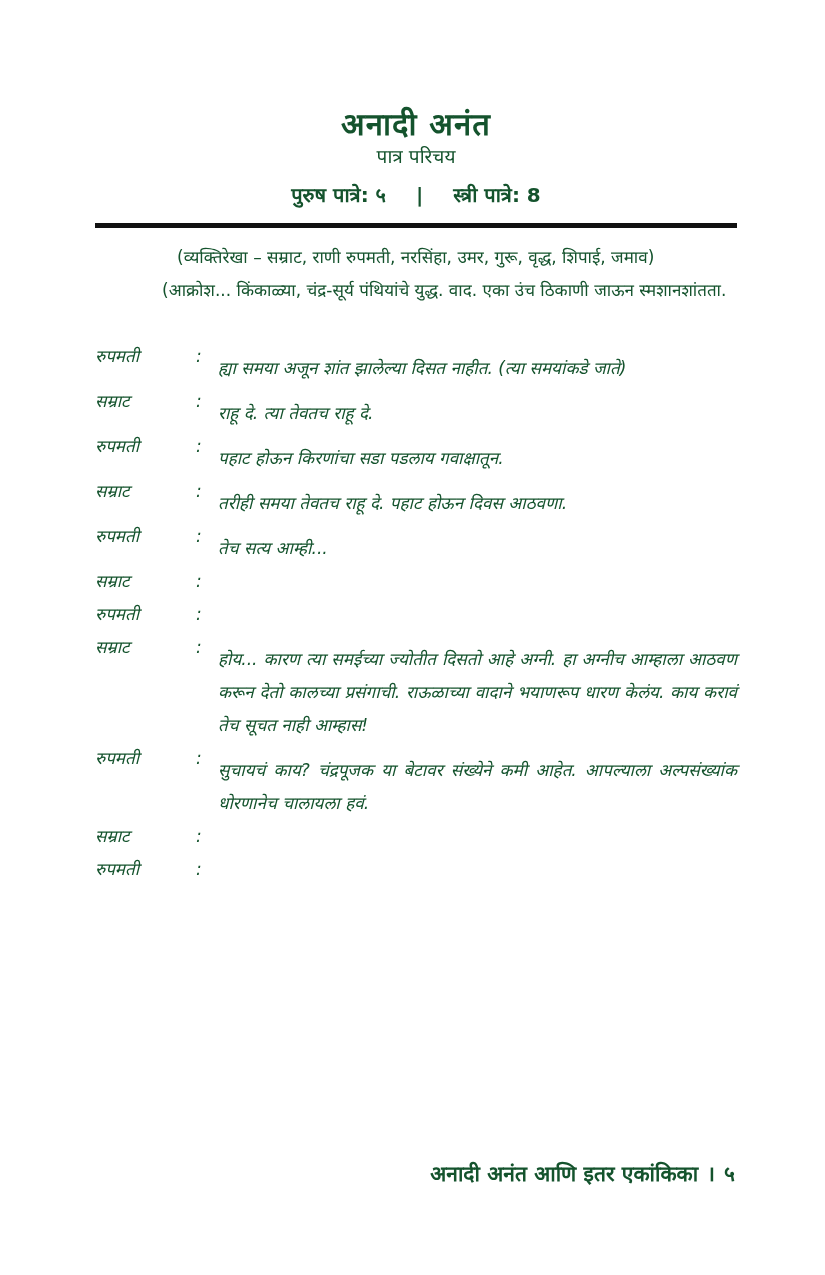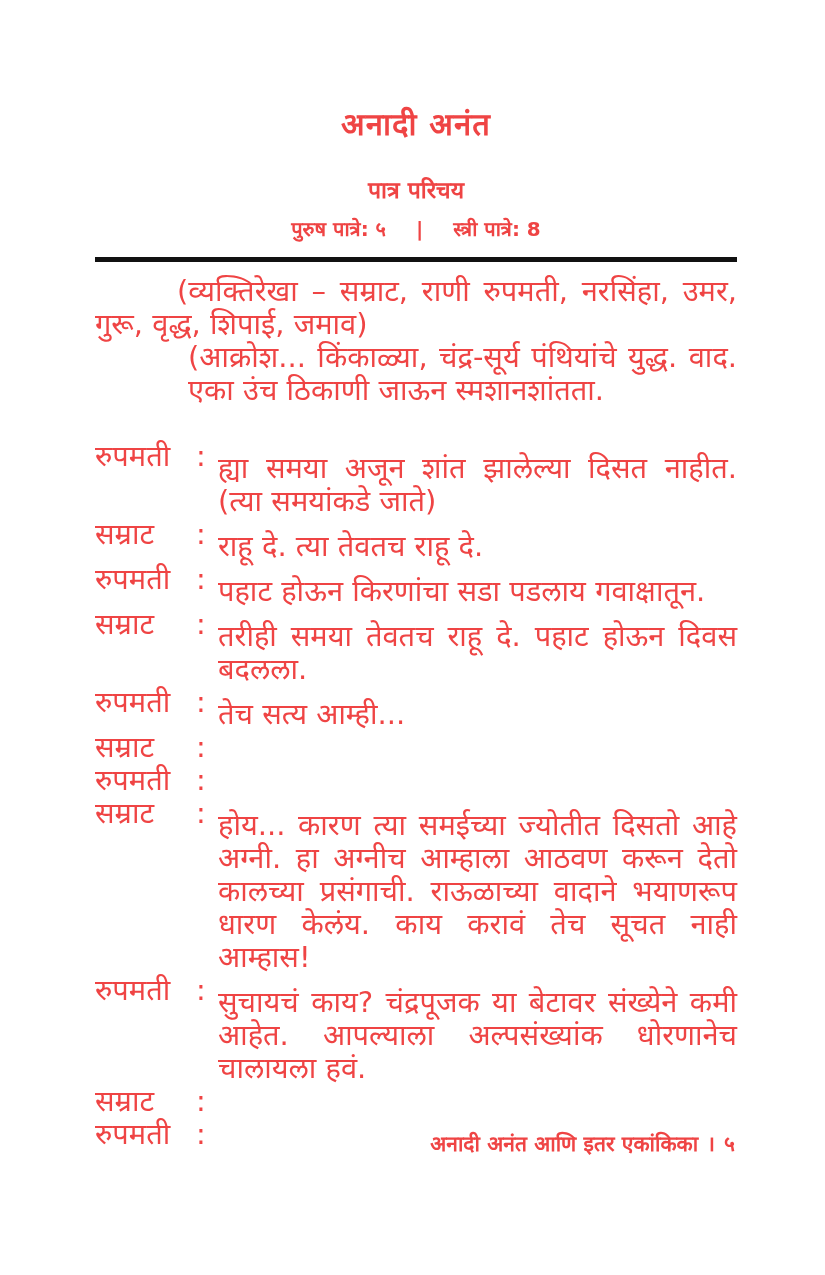--- a/index.html
+++ b/index.html
@@ -3,79 +3,79 @@
 <meta charset="utf-8">
 <title>अनादी अनंत</title>
 <style>
   * { margin: 0; padding: 0; box-sizing: border-box; }
   html, body { background: #ffffff; }
   .page {
     position: relative;
     width: 825px;
     height: 1275px;
     background: #ffffff;
-    color: #ef4444;
+    color: #14532d;
     font-family: "DejaVu Sans", "Liberation Sans", sans-serif;
     overflow: hidden;
   }
   .content {
     position: absolute;
     left: 95px;
     top: 0;
     width: 642px;
   }
   .header { text-align: center; padding-top: 104px; }
   .title {
     font-size: 31px;
     font-weight: 700;
     letter-spacing: 1px;
     line-height: 40px;
   }
   .subtitle {
-    font-size: 23px;
-    font-weight: 700;
-    margin-top: 34px;
+    font-size: 19px;
+    font-weight: 400;
+    margin-top: 0;
     line-height: 24px;
   }
   .castline {
     margin-top: 14px;
     font-size: 20px;
     font-weight: 700;
     line-height: 26px;
     display: flex;
     justify-content: center;
     align-items: flex-start;
     gap: 30px;
   }
   .rule {
     height: 5px;
     background: #111111;
     margin-top: 15px;
     border: none;
   }
   .bodytext {
-    font-size: 29px;
+    font-size: 17px;
     line-height: 33px;
     text-align: justify;
   }
   .char-note {
     margin-top: 13px;
     text-indent: 82px;
   }
   .stage {
-    margin-left: 93px;
+    margin-left: 67px;
   }
-  .dialogues { margin-top: 33px; }
+  .dialogues { margin-top: 33px; font-style: italic; }
   .drow { display: flex; align-items: flex-start; }
   .speaker { width: 101px; flex: 0 0 101px; text-align: left; }
   .colon { width: 22px; flex: 0 0 22px; }
   .dtext { flex: 1 1 auto; text-align: justify; margin-top: 12px; }
   .footer {
     position: absolute;
-    top: 1128px;
+    top: 1158px;
     right: 90px;
     font-size: 21px;
     font-weight: 700;
     line-height: 33px;
     display: flex;
     align-items: baseline;
     gap: 9px;
     white-space: nowrap;
   }
 </style>
@@ -116,21 +116,21 @@
           <span class="dtext">राहू दे. त्या तेवतच राहू दे.</span>
         </div>
         <div class="drow">
           <span class="speaker">रुपमती</span>
           <span class="colon">:</span>
           <span class="dtext">पहाट होऊन किरणांचा सडा पडलाय गवाक्षातून.</span>
         </div>
         <div class="drow">
           <span class="speaker">सम्राट</span>
           <span class="colon">:</span>
-          <span class="dtext">तरीही समया तेवतच राहू दे. पहाट होऊन दिवस बदलला.</span>
+          <span class="dtext">तरीही समया तेवतच राहू दे. पहाट होऊन दिवस आठवणा.</span>
         </div>
         <div class="drow">
           <span class="speaker">रुपमती</span>
           <span class="colon">:</span>
           <span class="dtext">तेच सत्य आम्ही...</span>
         </div>
         <div class="drow">
           <span class="speaker">सम्राट</span>
           <span class="colon">:</span>
         </div>

